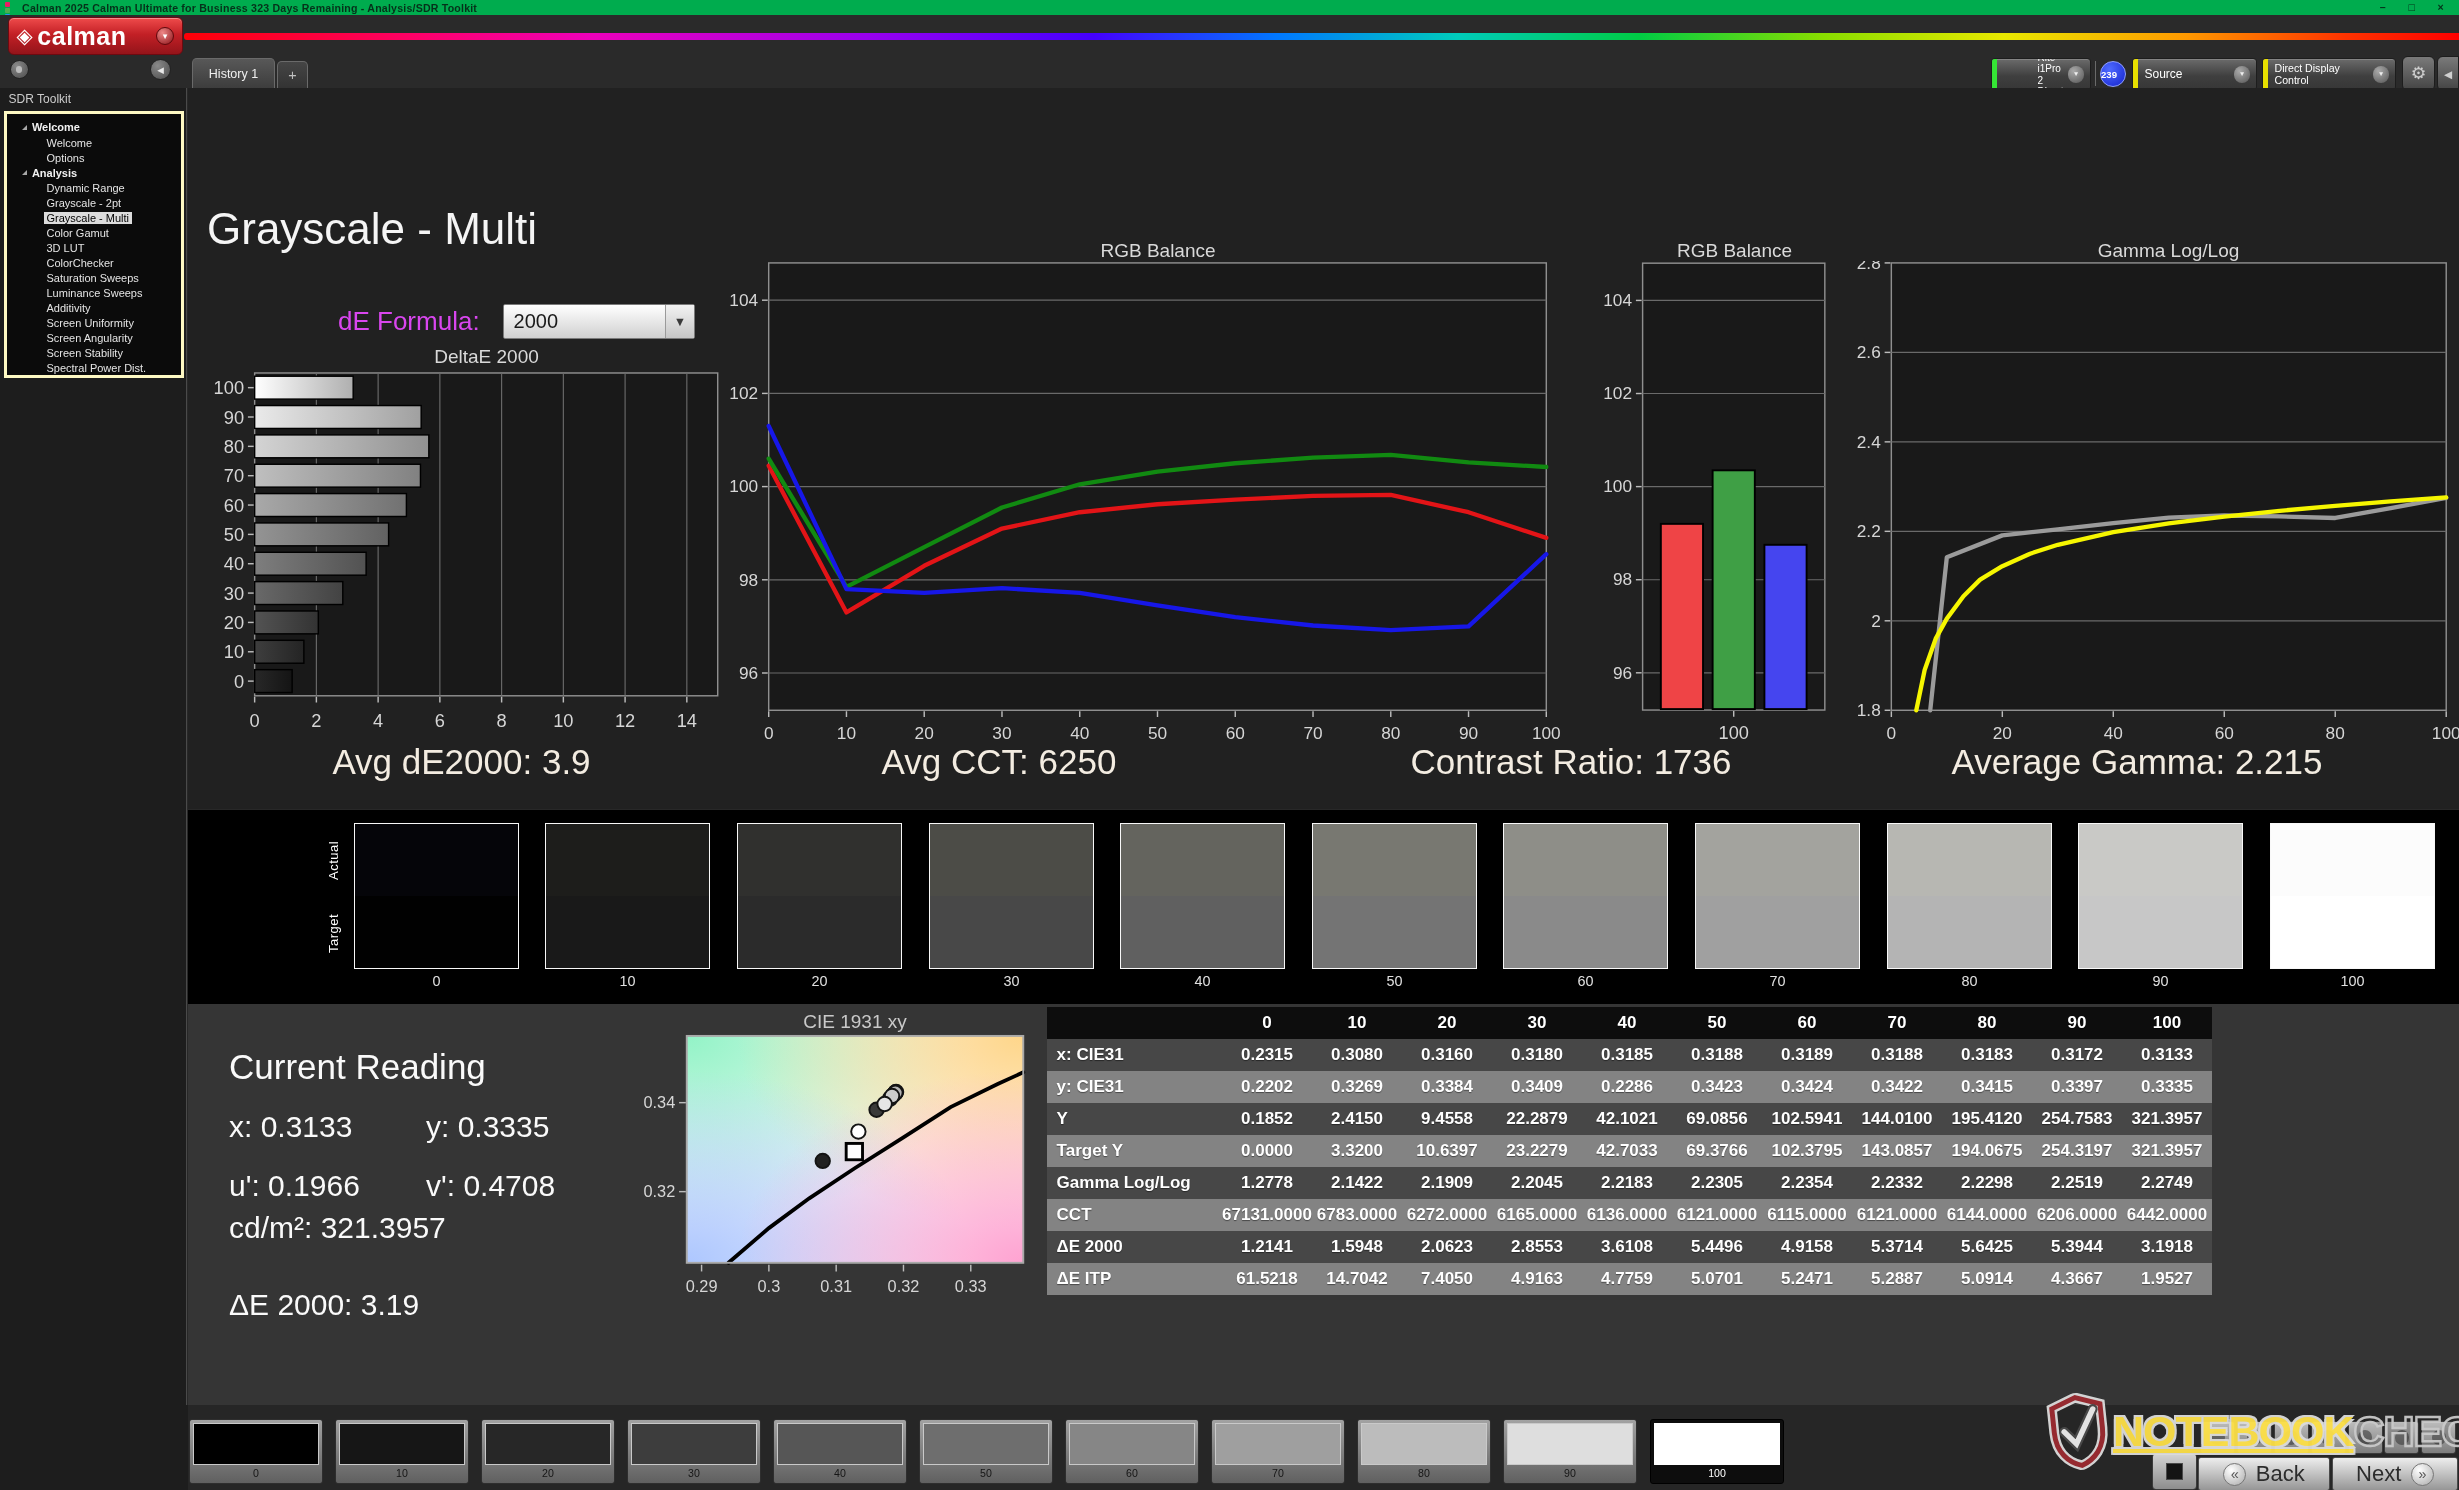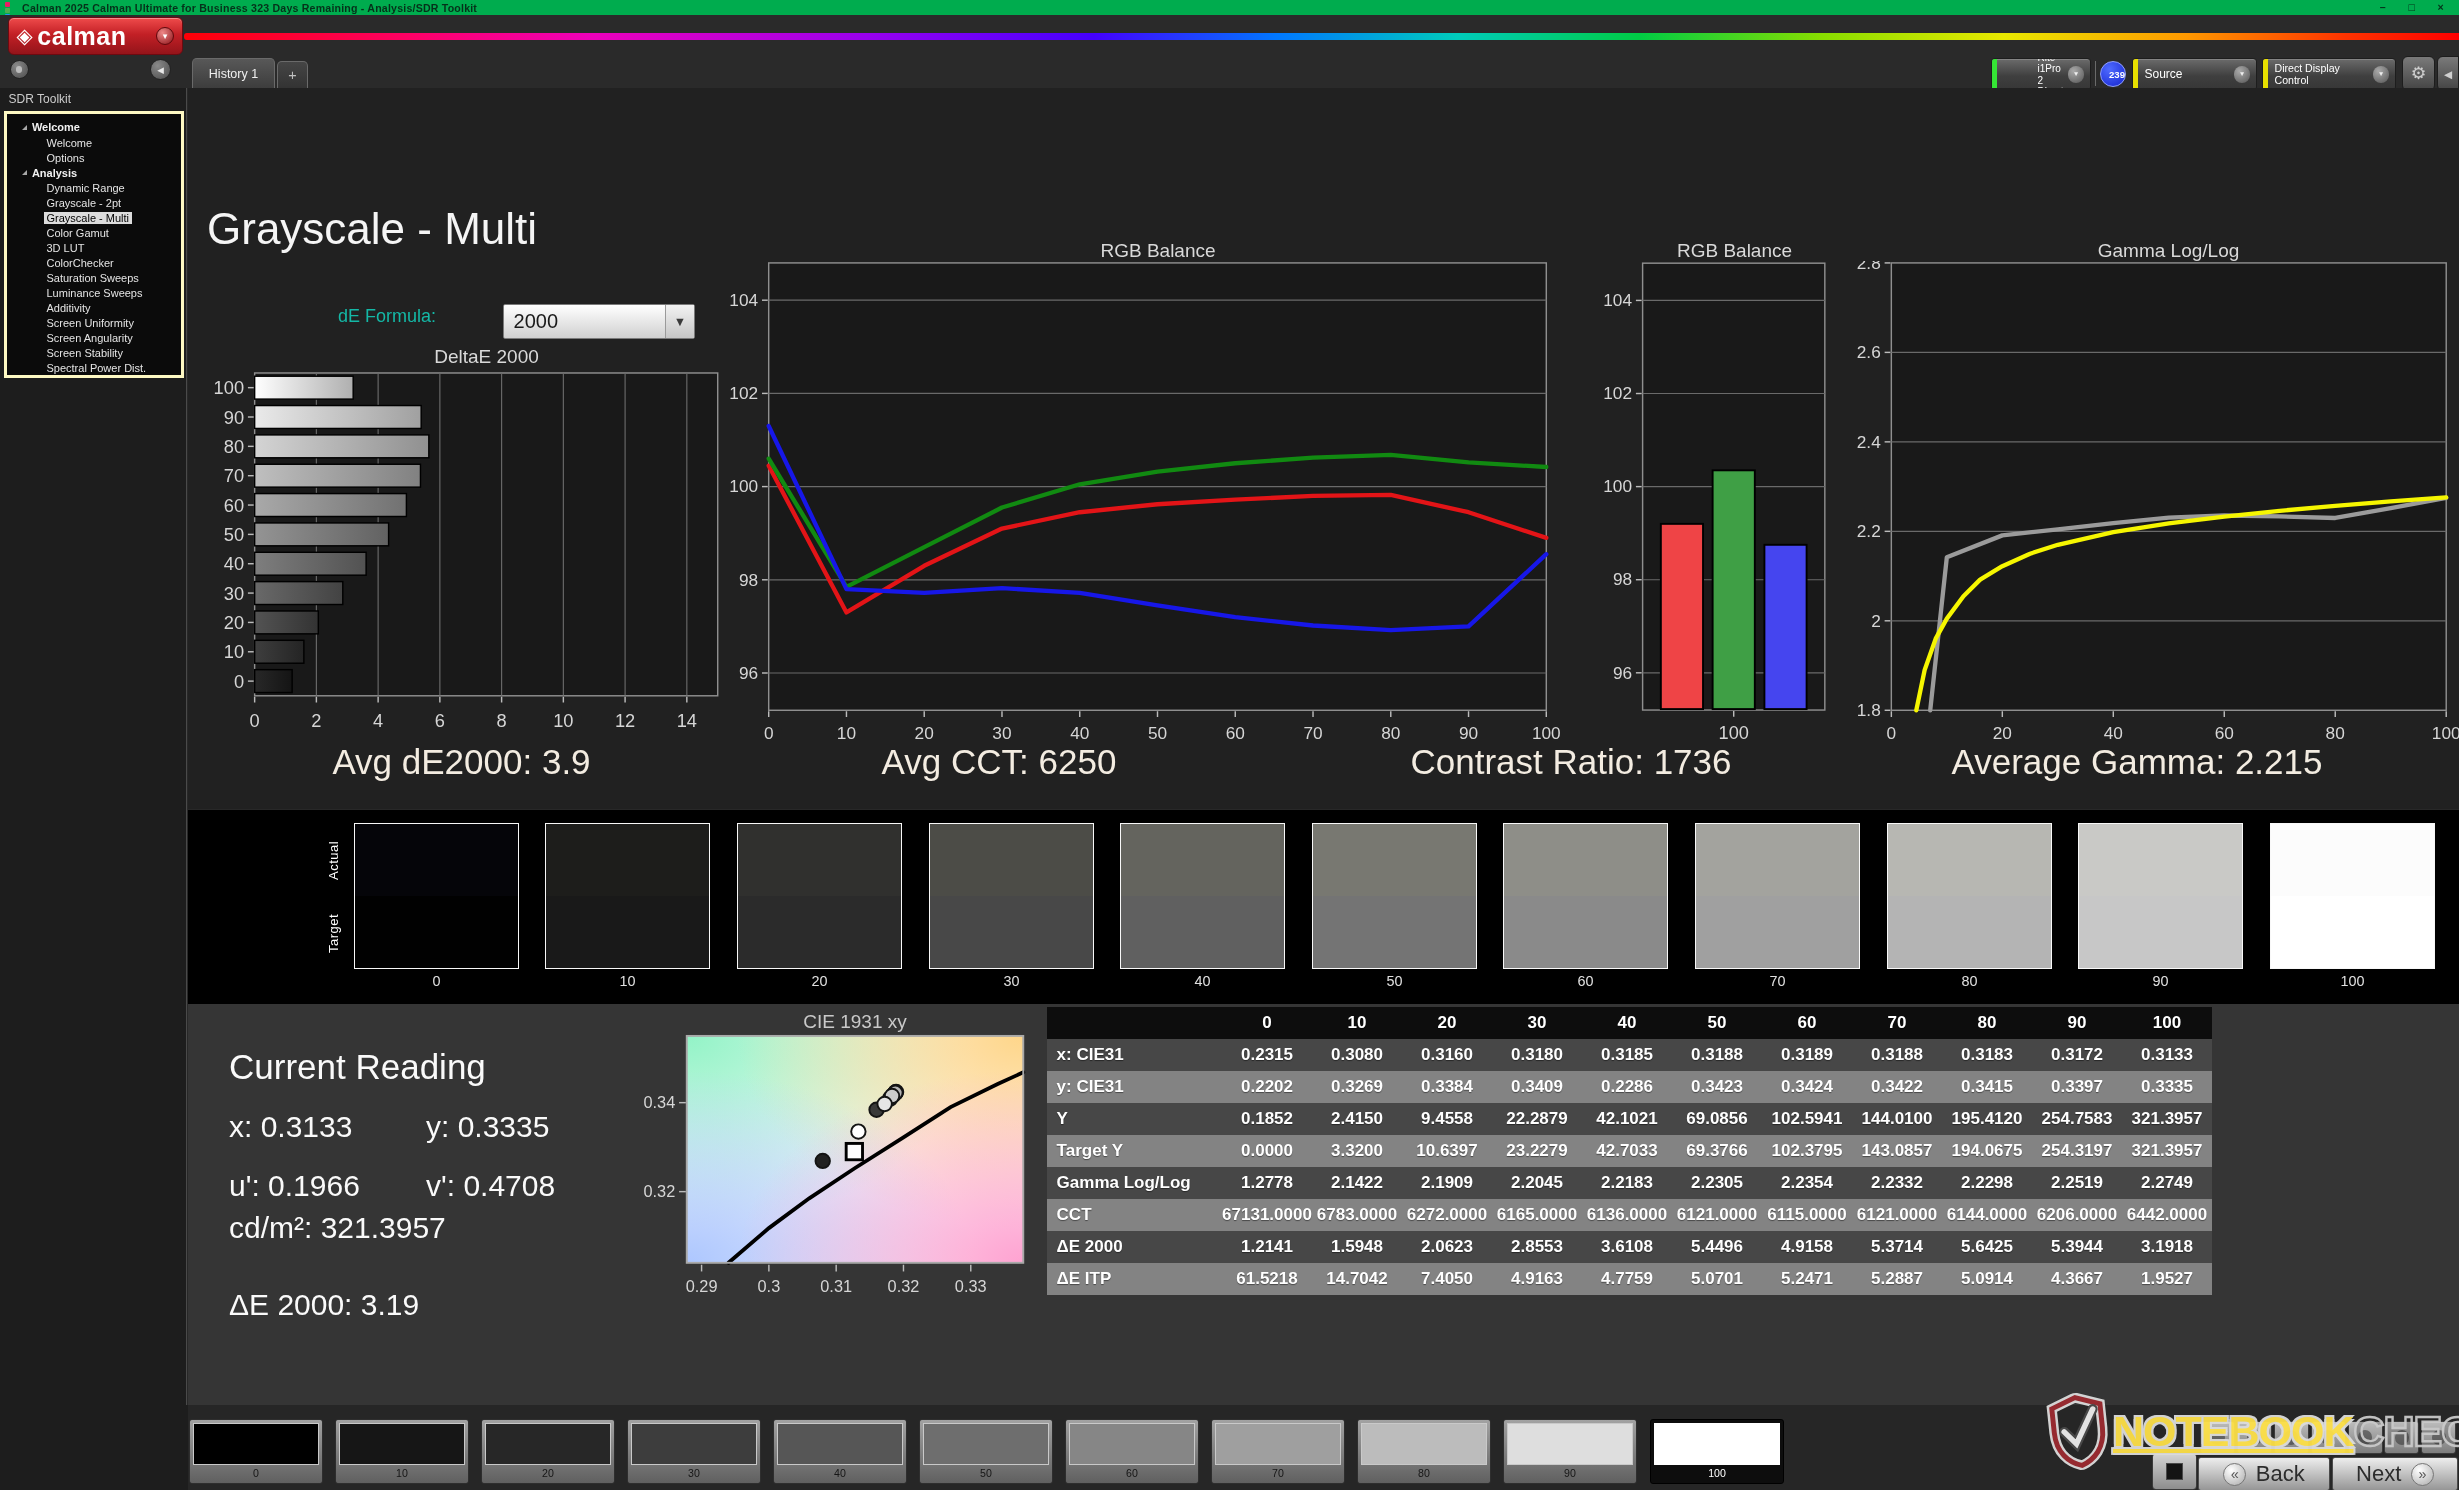--- a/index.html
+++ b/index.html
@@ -27,42 +27,42 @@
 
   .tab { position:absolute; top:58px; height:31px; background:linear-gradient(#585858,#3c3c3c); border:1px solid #6a6a6a; border-bottom:none; border-radius:4.8px 4.8px 0 0; color:#f0f0f0; font-size:12.5px; display:flex; align-items:center; justify-content:center; }
   .tab.add { background:linear-gradient(#454545,#333); color:#c0c0c0; font-size:14.4px; }
   .roundbtn { position:absolute; border-radius:50%; background:radial-gradient(circle at 35% 30%,#8a8a8a,#4a4a4a); border:1px solid #222; color:#e8e8e8; display:flex; align-items:center; justify-content:center; }
 
   
   .dd { position:absolute; top:58px; height:33px; border-radius:3.8px; border:1px solid #1d1d1d; background:linear-gradient(#6b6b6b,#3f3f3f 55%,#363636); display:flex; align-items:center; overflow:hidden; box-shadow: inset 0 1px 0 rgba(255,255,255,.18); }
   .dd .accent { width:4.8px; align-self:stretch; margin-right:6.7px; }
   .dd .txt { color:#fff; line-height:11.5px; flex:1; }
   .dd .chev { width:16.3px; height:16.3px; border-radius:50%; background:radial-gradient(circle at 35% 30%,#aaa,#555); color:#eee; font-size:6.7px; text-align:center; line-height:15.4px; margin:0 5.8px 0 3.8px; flex:none; }
-  .badge { position:absolute; top:61px; width:26px; height:26px; border-radius:50%; background:radial-gradient(circle at 35% 30%,#4f6bff,#1423cf); border:1.9px solid #8fa0ff; color:#fff; font-size:9.6px; font-weight:700; display:flex; align-items:center; justify-content:flex-end; }
+  .badge { position:absolute; top:61px; width:26px; height:26px; border-radius:50%; background:radial-gradient(circle at 35% 30%,#4f6bff,#1423cf); border:1.9px solid #8fa0ff; color:#fff; font-size:9.6px; font-weight:700; display:flex; align-items:center; justify-content:flex-start; }
   .sqbtn { position:absolute; top:56px; height:35px; border-radius:5.8px; background:linear-gradient(#7a7a7a,#444); border:1px solid #1d1d1d; color:#cfcfcf; display:flex; align-items:center; justify-content:center; }
 
   
   .sidebar { position:absolute; left:0; top:88px; width:187px; height:1403px; background:#1d1d1d; border-right:1px solid #4a4a4a; }
   .sidebar .paneltitle { position:absolute; left:8.6px; top:3.8px; font-size:12px; color:#cccccc; }
   .treebox { position:absolute; left:3.8px; top:23px; width:180px; height:267px; background:#0b0b0b; border:3px solid #fef9c3; padding:5.8px 0 0 3.8px; overflow:hidden; }
   .tree-sec-h { display:flex; align-items:center; height:15.4px; color:#f2f2f2; font-size:11px; font-weight:700; padding-left:11.5px; cursor:default; }
   .tree-sec-h .tri { width:0; height:0; border-left:5.8px solid transparent; border-bottom:5.8px solid #a8a8a8; margin-right:4.8px; }
   .tree-item { height:15px; color:#e4e4e4; font-size:11px; padding-left:33px; display:flex; align-items:center; }
   .tree-item span { padding:0 2.9px; white-space:nowrap; }
   .tree-item.sel span { background:#dcdcdc; color:#000; }
 
   
   .main-upper { position:absolute; left:188px; top:88px; width:2271px; height:721px; background:#212121; }
   .ramp-strip { position:absolute; left:188px; top:810px; width:2271px; height:194px; background:#000; }
   .main-lower { position:absolute; left:188px; top:1004px; width:2271px; height:401px; background:#353535; }
   .footer { position:absolute; left:188px; top:1405px; width:2271px; height:86px; background:#262626; }
   .footer-left { position:absolute; left:0; top:1405px; width:188px; height:86px; background:#1d1d1d; }
 
   .page-title { position:absolute; left:207px; top:204px; font-size:44px; font-weight:300; color:#f5f5f5; }
-  .deform-label { position:absolute; left:338px; top:306px; font-size:18px; color:#14b8a6; }
+  .deform-label { position:absolute; left:338px; top:306px; font-size:26px; color:#d946ef; }
   .deform-select { position:absolute; left:503px; top:304px; width:192px; height:35px; background:linear-gradient(#ffffff,#d0d0d0); border:1px solid #7a7a7a; border-radius:1.9px; display:flex; align-items:center; }
   .deform-select .val { flex:1; font-size:20px; color:#1a1a1a; padding-left:9.6px; }
   .deform-select .arr { width:29px; align-self:stretch; border-left:1px solid #9a9a9a; display:flex; align-items:center; justify-content:center; color:#3a3a3a; font-size:12.5px; background:linear-gradient(#f2f2f2,#c6c6c6); }
 
   .chart-title { position:absolute; font-size:19px; color:#d9d9d9; text-align:center; }
   svg { position:absolute; font-family:"Liberation Sans","DejaVu Sans",sans-serif; }
 
   .stat { position:absolute; top:742px; height:53px; font-size:35px; color:#f3ece1; text-align:center; }
 
   

